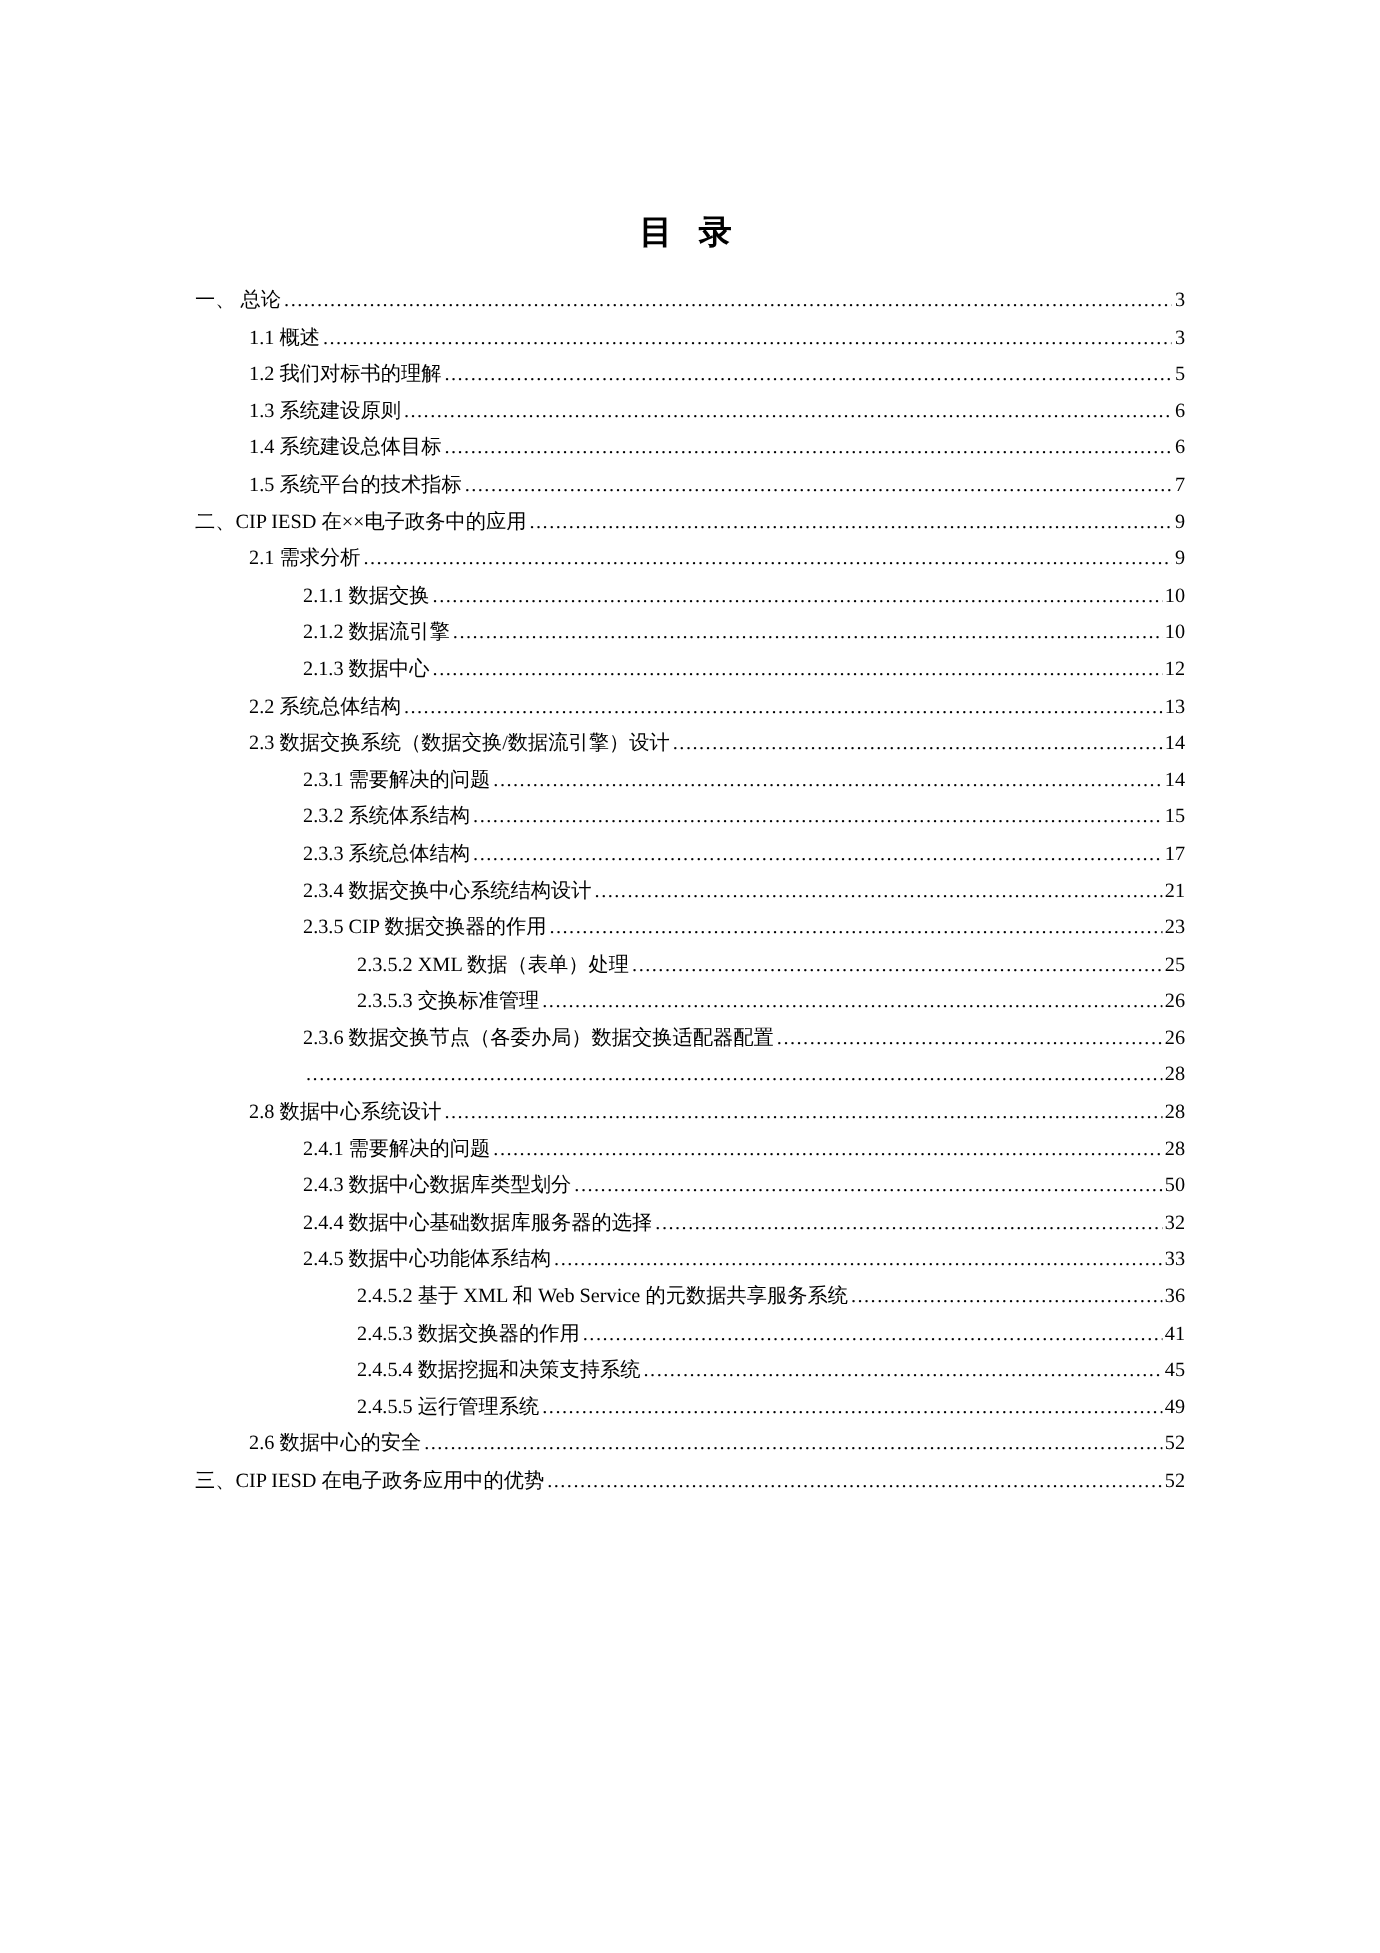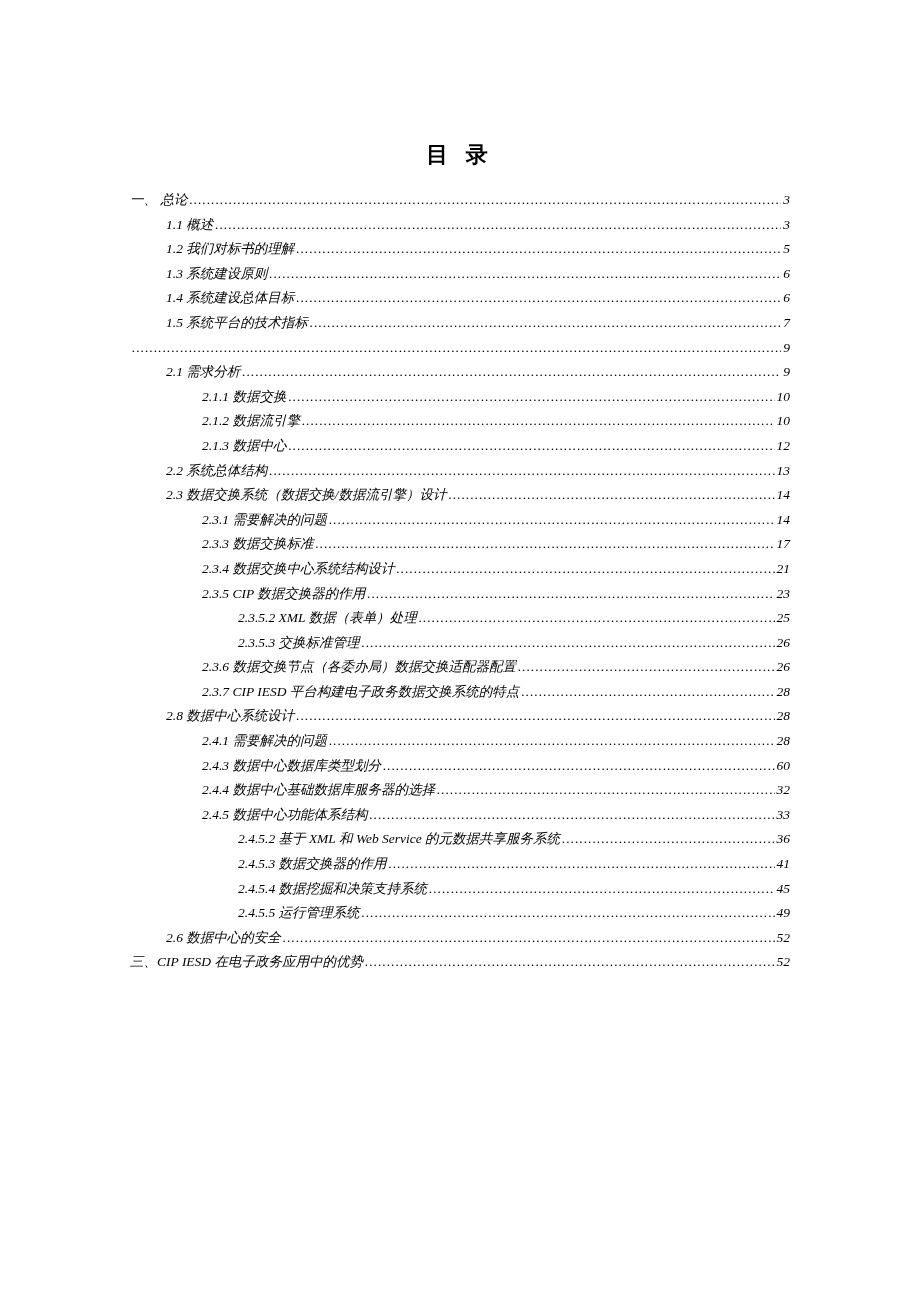--- a/index.html
+++ b/index.html
@@ -25,21 +25,20 @@
     margin-bottom: 18px;
   }
   .toc {
     font-size: 13.5px;
     line-height: 24.6px;
   }
   .toc-row {
     display: flex;
     align-items: baseline;
     white-space: nowrap;
-    font-style: italic;
   }
   .toc-label {
     flex: 0 0 auto;
   }
   .toc-dots {
     flex: 1 1 auto;
     overflow: hidden;
     margin: 0 2px;
   }
   .toc-dots::after {
@@ -85,20 +84,21 @@
         <span class="toc-label">1.4 系统建设总体目标</span>
         <span class="toc-dots"></span>
         <span class="toc-page">6</span>
       </div>
       <div class="toc-row lvl-1">
         <span class="toc-label">1.5 系统平台的技术指标</span>
         <span class="toc-dots"></span>
         <span class="toc-page">7</span>
       </div>
       <div class="toc-row lvl-0">
+        <span class="toc-label">二、CIP IESD 在××电子政务中的应用</span>
         <span class="toc-dots"></span>
         <span class="toc-page">9</span>
       </div>
       <div class="toc-row lvl-1">
         <span class="toc-label">2.1 需求分析</span>
         <span class="toc-dots"></span>
         <span class="toc-page">9</span>
       </div>
       <div class="toc-row lvl-2">
         <span class="toc-label">2.1.1 数据交换</span>
@@ -124,21 +124,26 @@
         <span class="toc-label">2.3 数据交换系统（数据交换/数据流引擎）设计</span>
         <span class="toc-dots"></span>
         <span class="toc-page">14</span>
       </div>
       <div class="toc-row lvl-2">
         <span class="toc-label">2.3.1 需要解决的问题</span>
         <span class="toc-dots"></span>
         <span class="toc-page">14</span>
       </div>
       <div class="toc-row lvl-2">
-        <span class="toc-label">2.3.3 数据交换标准</span>
+        <span class="toc-label">2.3.2  系统体系结构</span>
+        <span class="toc-dots"></span>
+        <span class="toc-page">15</span>
+      </div>
+      <div class="toc-row lvl-2">
+        <span class="toc-label">2.3.3 系统总体结构</span>
         <span class="toc-dots"></span>
         <span class="toc-page">17</span>
       </div>
       <div class="toc-row lvl-2">
         <span class="toc-label">2.3.4 数据交换中心系统结构设计</span>
         <span class="toc-dots"></span>
         <span class="toc-page">21</span>
       </div>
       <div class="toc-row lvl-2">
         <span class="toc-label">2.3.5 CIP 数据交换器的作用</span>
@@ -154,38 +159,37 @@
         <span class="toc-label">2.3.5.3 交换标准管理</span>
         <span class="toc-dots"></span>
         <span class="toc-page">26</span>
       </div>
       <div class="toc-row lvl-2">
         <span class="toc-label">2.3.6 数据交换节点（各委办局）数据交换适配器配置</span>
         <span class="toc-dots"></span>
         <span class="toc-page">26</span>
       </div>
       <div class="toc-row lvl-2">
-        <span class="toc-label">2.3.7 CIP IESD 平台构建电子政务数据交换系统的特点</span>
         <span class="toc-dots"></span>
         <span class="toc-page">28</span>
       </div>
       <div class="toc-row lvl-1">
         <span class="toc-label">2.8 数据中心系统设计</span>
         <span class="toc-dots"></span>
         <span class="toc-page">28</span>
       </div>
       <div class="toc-row lvl-2">
         <span class="toc-label">2.4.1 需要解决的问题</span>
         <span class="toc-dots"></span>
         <span class="toc-page">28</span>
       </div>
       <div class="toc-row lvl-2">
         <span class="toc-label">2.4.3 数据中心数据库类型划分</span>
         <span class="toc-dots"></span>
-        <span class="toc-page">60</span>
+        <span class="toc-page">50</span>
       </div>
       <div class="toc-row lvl-2">
         <span class="toc-label">2.4.4 数据中心基础数据库服务器的选择</span>
         <span class="toc-dots"></span>
         <span class="toc-page">32</span>
       </div>
       <div class="toc-row lvl-2">
         <span class="toc-label">2.4.5  数据中心功能体系结构</span>
         <span class="toc-dots"></span>
         <span class="toc-page">33</span>

